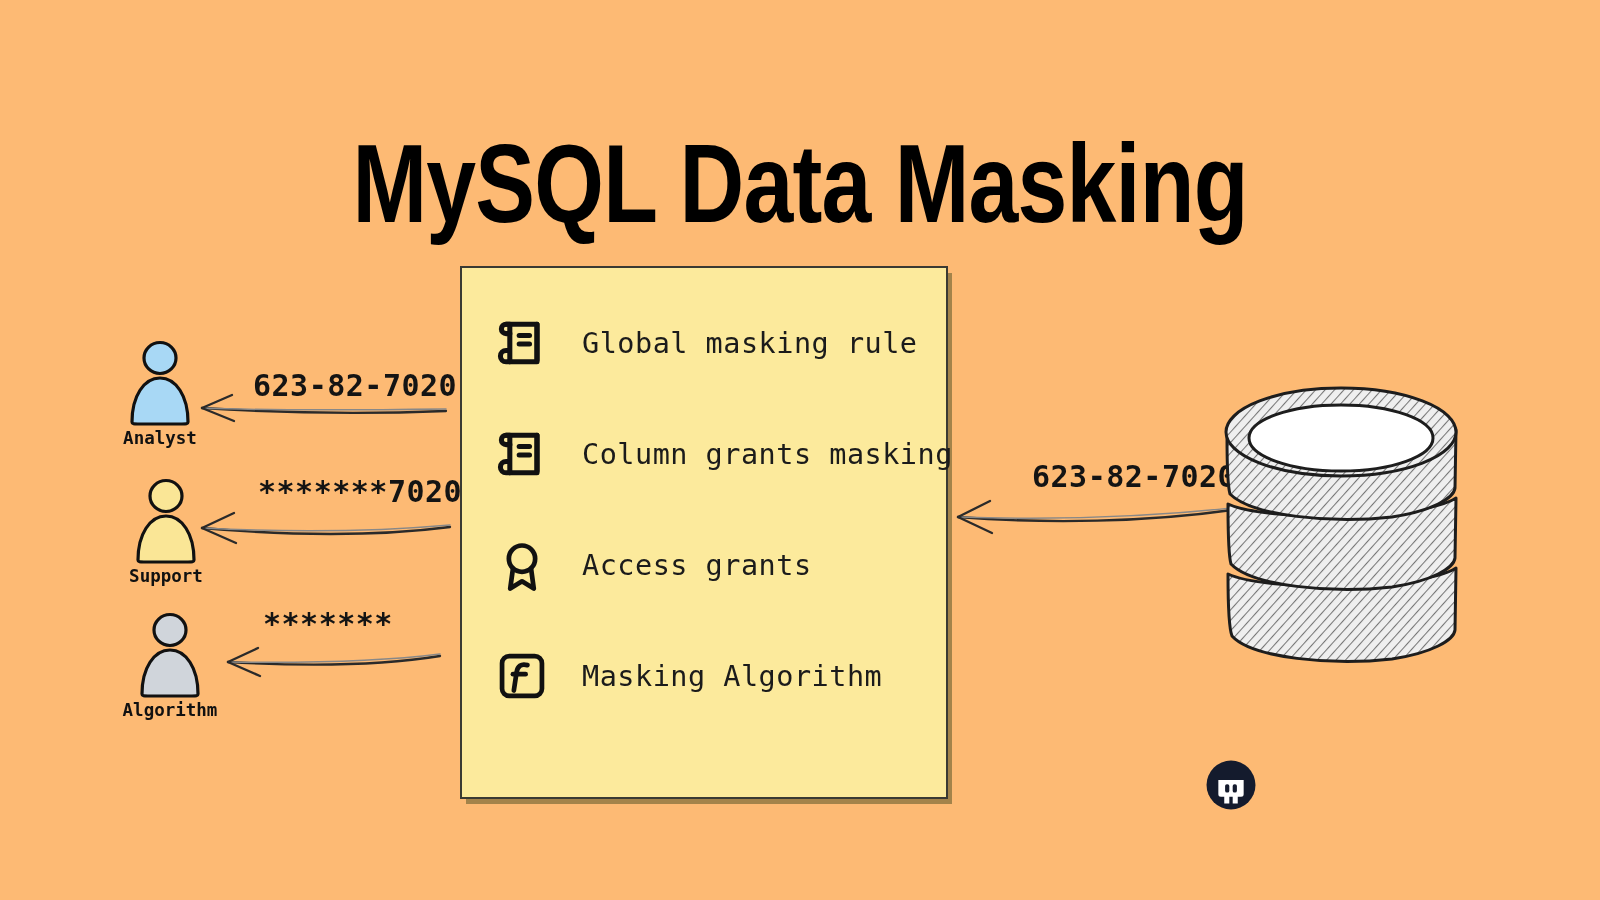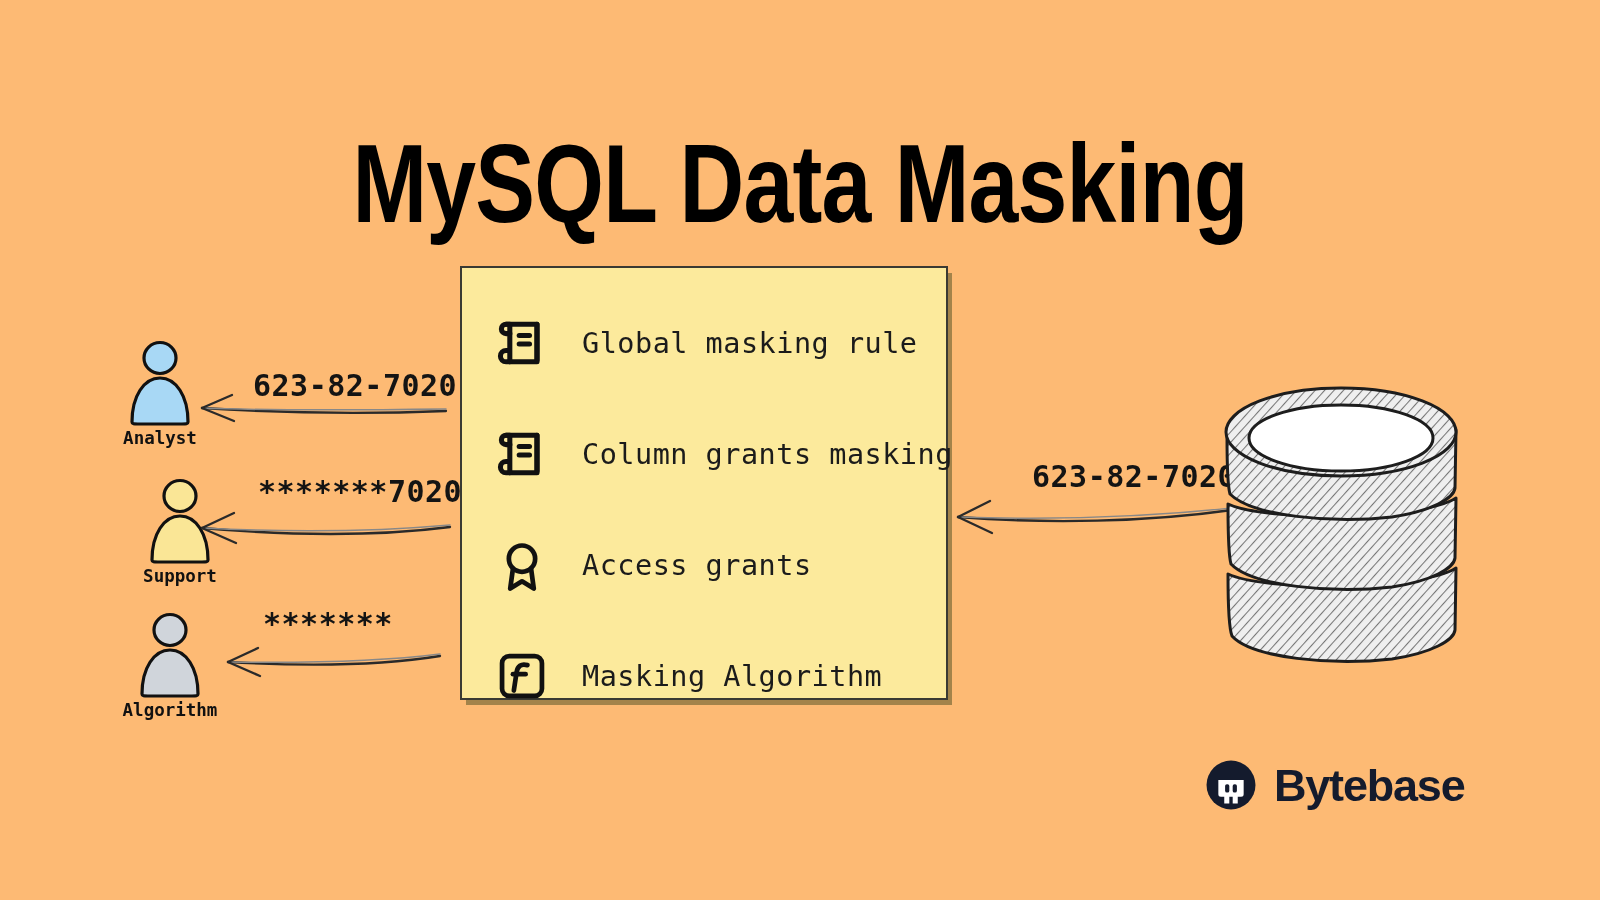--- a/index.html
+++ b/index.html
@@ -22,21 +22,21 @@
     letter-spacing:-1px;
     color:#000000;
     transform:scaleX(0.80);
     transform-origin:50% 0%;
     white-space:nowrap;
   }
 
   
   #card {
     position:absolute;
-    left:460px; top:266px; width:488px; height:434px;
+    left:460px; top:266px; width:488px; height:533px;
     background:#FCEA9C;
     border:2px solid #3a3a33;
     box-shadow:5px 6px 0 -1px rgba(90,85,40,0.55);
   }
   .card-list { position:absolute; left:28px; top:32px; width:440px; }
   .card-row {
     display:flex; align-items:center;
     height:86px; margin-bottom:25px;
   }
   .card-row:last-child { margin-bottom:0; }
@@ -169,21 +169,21 @@
   <div class="flow-value" style="left:253px; top:368px;">623-82-7020</div>
   <svg class="flow-arrow" style="left:190px; top:385px;" width="260" height="42">
     <g fill="none" stroke="#2a2a2a" stroke-width="2.3" stroke-linecap="round">
       <path d="M256 26 C180 29 90 28 12 23"></path>
       <path d="M256 24 C178 25 88 26 12 23" stroke="#888" stroke-width="1.5"></path>
       <path d="M12 23 L42 10"></path>
       <path d="M12 23 L44 36"></path>
     </g>
   </svg>
 
-  <div class="actor" style="left:144px; top:478px; width:100px; height:120px;">
+  <div class="actor" style="left:130px; top:478px; width:100px; height:120px;">
     <svg class="actor-figure" viewBox="0 0 72 86">
       <ellipse cx="36" cy="18" rx="16" ry="15.5" fill="#FAE696" stroke="#111" stroke-width="3.2"></ellipse>
       <path d="M8 82 C8 56 20 38 36 38 C52 38 64 56 64 82 C64 84 62 84 58 84 L14 84 C10 84 8 84 8 82 Z" fill="#FAE696" stroke="#111" stroke-width="3.2" stroke-linejoin="round"></path>
     </svg>
     <div class="actor-name">Support</div>
   </div>
   <div class="flow-value" style="left:258px; top:474px;">*******7020</div>
   <svg class="flow-arrow" style="left:192px; top:505px;" width="262" height="42">
     <g fill="none" stroke="#2a2a2a" stroke-width="2.3" stroke-linecap="round">
       <path d="M258 22 C180 32 90 30 10 23"></path>
@@ -244,16 +244,15 @@
     </g>
   </svg>
 
   <div id="logo">
     <svg id="logo-mark" viewBox="0 0 64 64">
       <circle cx="32" cy="32" r="29" fill="#141B2D"></circle>
       <path d="M17 26 h30 v17 c0 2 -1 3 -3 3 h-4 v8 h-6 v-8 h-4 v8 h-6 v-8 h-4 c-2 0 -3 -1 -3 -3 z" fill="#ffffff"></path>
       <rect x="25" y="31" width="5" height="10" rx="2.2" fill="#141B2D"></rect>
       <rect x="34" y="31" width="5" height="10" rx="2.2" fill="#141B2D"></rect>
     </svg>
-    <span id="logo-word">Bytebase</span>
   </div>
 
 </div>
 
 </body></html>

